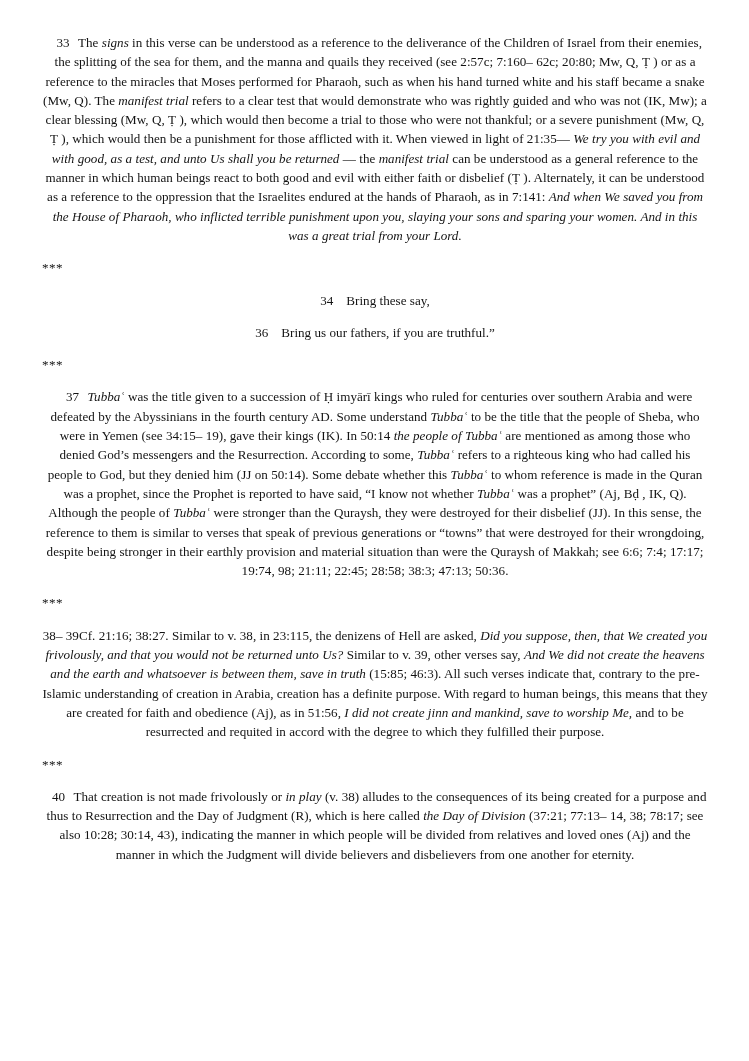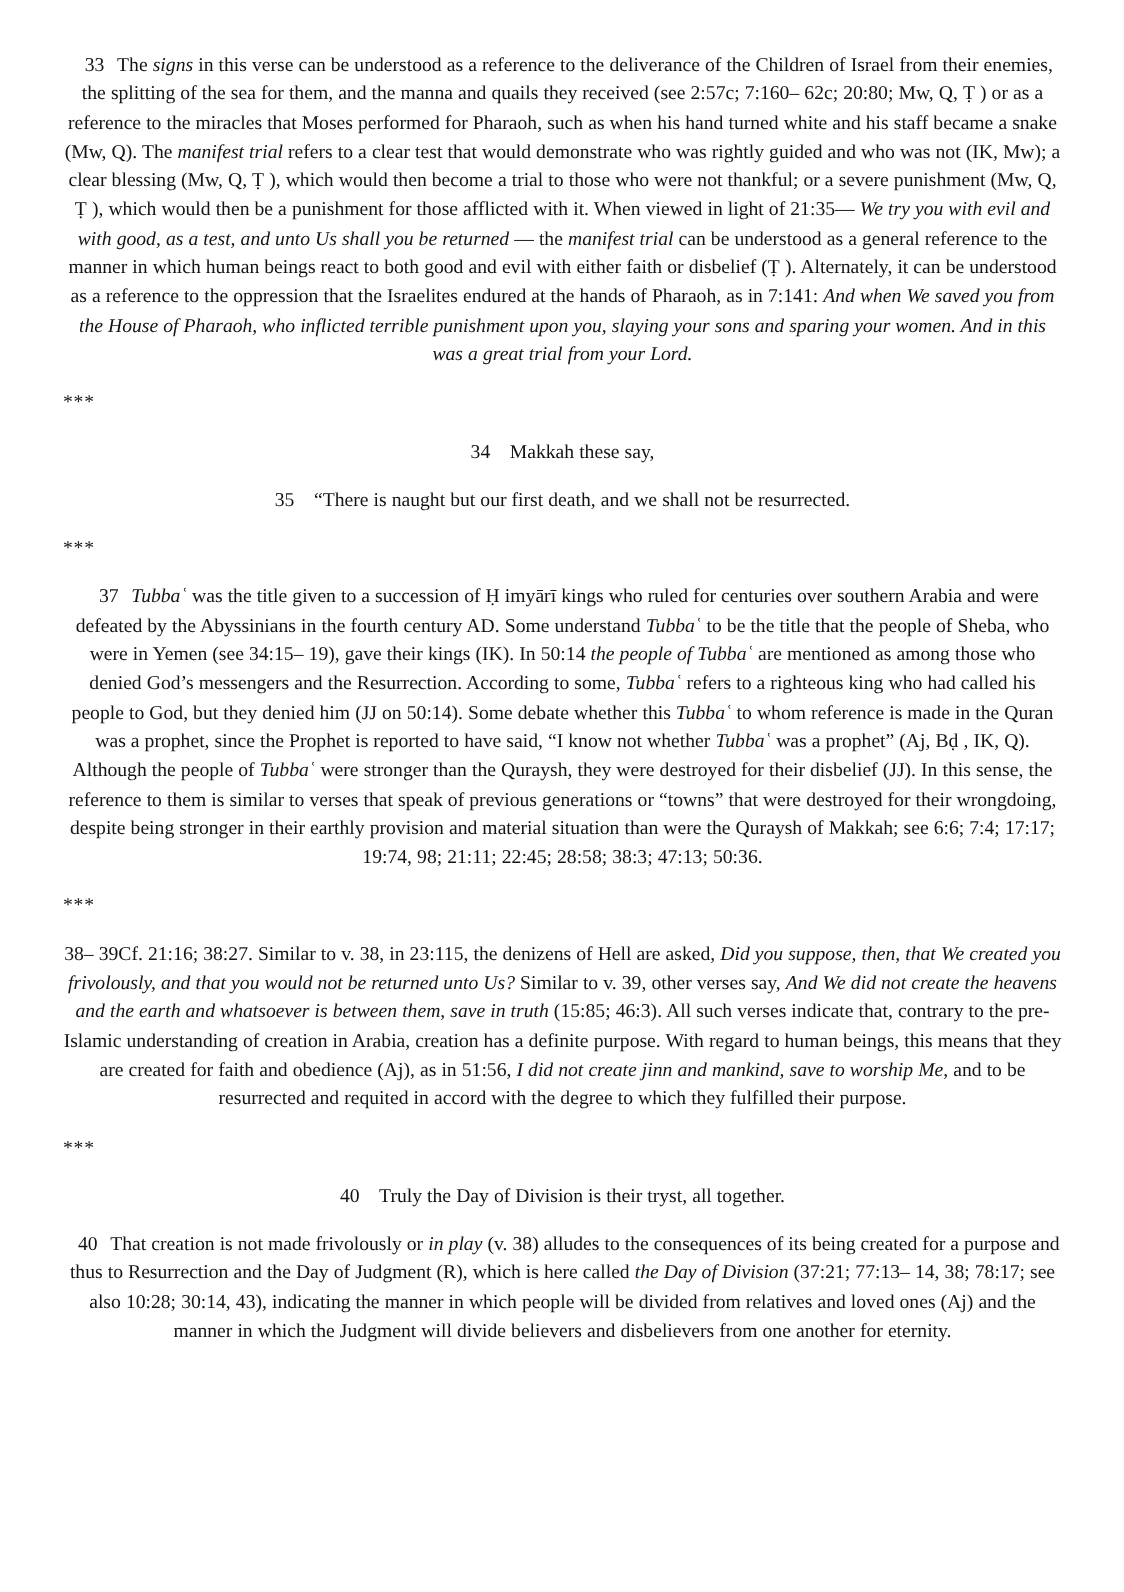--- a/index.html
+++ b/index.html
@@ -57,23 +57,22 @@
   .blk-stars { margin-bottom: 13px; }
   i, .it { font-style: italic; }
 </style>
 </head>
 <body>
 
 <div class="page">
   <div class="content" id="content">
       <p class="para blk commentary"><span class="vnum">33</span><span>The </span><i>signs</i><span> in this verse can be understood as a reference to the deliverance of the Children of Israel from their enemies, the splitting of the sea for them, and the manna and quails they received (see 2:57c; 7:160– 62c; 20:80; Mw, Q, Ṭ ) or as a reference to the miracles that Moses performed for Pharaoh, such as when his hand turned white and his staff became a snake (Mw, Q). The </span><i>manifest trial</i><span> refers to a clear test that would demonstrate who was rightly guided and who was not (IK, Mw); a clear blessing (Mw, Q, Ṭ ), which would then become a trial to those who were not thankful; or a severe punishment (Mw, Q, Ṭ ), which would then be a punishment for those afflicted with it. When viewed in light of 21:35— </span><i>We try you with evil and with good, as a test, and unto Us shall you be returned</i><span> — the </span><i>manifest trial</i><span> can be understood as a general reference to the manner in which human beings react to both good and evil with either faith or disbelief (Ṭ ). Alternately, it can be understood as a reference to the oppression that the Israelites endured at the hands of Pharaoh, as in 7:141: </span><i>And when We saved you from the House of Pharaoh, who inflicted terrible punishment upon you, slaying your sons and sparing your women. And in this was a great trial from your Lord.</i></p>
       <p class="stars blk-stars">***</p>
-      <p class="para blk verse"><span class="vnum">34</span><span>Makkah these say,</span></p>
-      <p class="para blk verse"><span class="vnum">35</span><span>“There is naught but our first death, and we shall not be resurrected.</span></p>
+      <p class="para blk verse"><span class="vnum">34</span><span>Bring these say,</span></p>
+      <p class="para blk verse"><span class="vnum">36</span><span>Bring us our fathers, if you are truthful.”</span></p>
       <p class="stars blk-stars">***</p>
       <p class="para blk commentary"><span class="vnum">37</span><i>Tubbaʿ</i><span> was the title given to a succession of Ḥ imyārī kings who ruled for centuries over southern Arabia and were defeated by the Abyssinians in the fourth century AD. Some understand </span><i>Tubbaʿ</i><span> to be the title that the people of Sheba, who were in Yemen (see 34:15– 19), gave their kings (IK). In 50:14 </span><i>the people of Tubbaʿ</i><span> are mentioned as among those who denied God’s messengers and the Resurrection. According to some, </span><i>Tubbaʿ</i><span> refers to a righteous king who had called his people to God, but they denied him (JJ on 50:14). Some debate whether this </span><i>Tubbaʿ</i><span> to whom reference is made in the Quran was a prophet, since the Prophet is reported to have said, “I know not whether </span><i>Tubbaʿ</i><span> was a prophet” (Aj, Bḍ , IK, Q). Although the people of </span><i>Tubbaʿ</i><span> were stronger than the Quraysh, they were destroyed for their disbelief (JJ). In this sense, the reference to them is similar to verses that speak of previous generations or “towns” that were destroyed for their wrongdoing, despite being stronger in their earthly provision and material situation than were the Quraysh of Makkah; see 6:6; 7:4; 17:17; 19:74, 98; 21:11; 22:45; 28:58; 38:3; 47:13; 50:36.</span></p>
       <p class="stars blk-stars">***</p>
       <p class="para blk commentary"><span class="vnum">38– 39</span><span>Cf. 21:16; 38:27. Similar to v. 38, in 23:115, the denizens of Hell are asked, </span><i>Did you suppose, then, that We created you frivolously, and that you would not be returned unto Us?</i><span> Similar to v. 39, other verses say, </span><i>And We did not create the heavens and the earth and whatsoever is between them, save in truth</i><span> (15:85; 46:3). All such verses indicate that, contrary to the pre-Islamic understanding of creation in Arabia, creation has a definite purpose. With regard to human beings, this means that they are created for faith and obedience (Aj), as in 51:56, </span><i>I did not create jinn and mankind, save to worship Me,</i><span> and to be resurrected and requited in accord with the degree to which they fulfilled their purpose.</span></p>
       <p class="stars blk-stars">***</p>
-      <p class="para blk verse"><span class="vnum">40</span><span>Truly the Day of Division is their tryst, all together.</span></p>
       <p class="para blk commentary"><span class="vnum">40</span><span>That creation is not made frivolously or </span><i>in play</i><span> (v. 38) alludes to the consequences of its being created for a purpose and thus to Resurrection and the Day of Judgment (R), which is here called </span><i>the Day of Division</i><span> (37:21; 77:13– 14, 38; 78:17; see also 10:28; 30:14, 43), indicating the manner in which people will be divided from relatives and loved ones (Aj) and the manner in which the Judgment will divide believers and disbelievers from one another for eternity.</span></p>
     </div>
 </div>
 
 </body></html>

